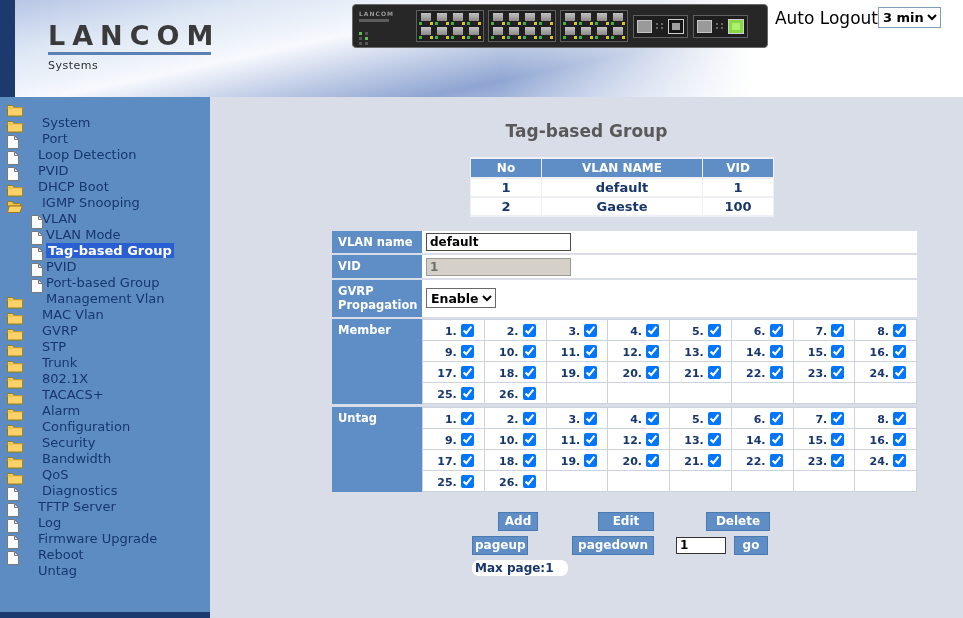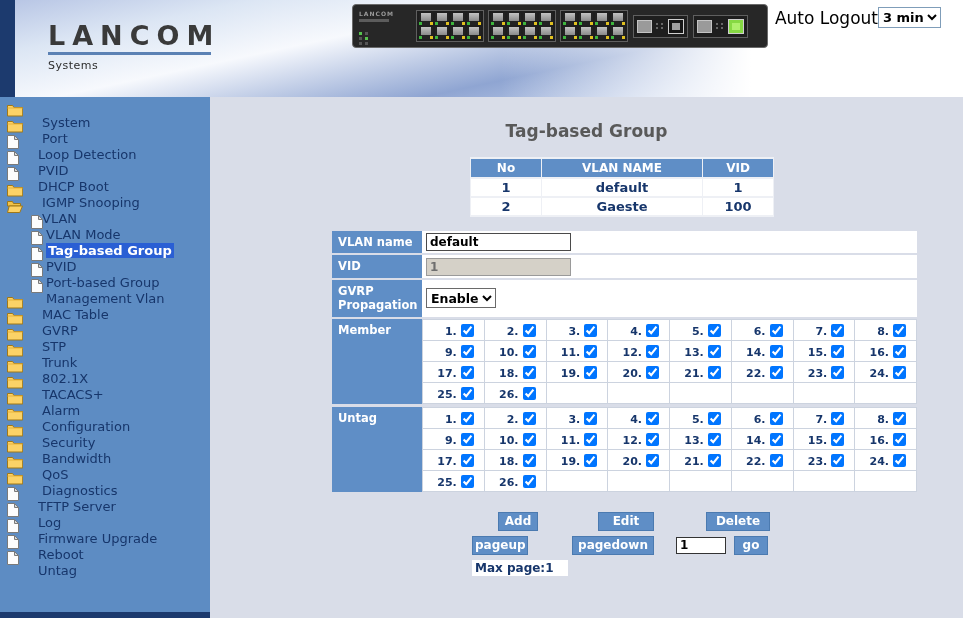--- a/index.html
+++ b/index.html
@@ -98,21 +98,21 @@
   .actions .b-add { margin-left:166px; width:40px; }
   .actions .b-edit { margin-left:60px; width:56px; }
   .actions .b-del { margin-left:52px; width:64px; }
   .paging { margin-top:5px; display:flex; align-items:center; }
   .paging .b-up { margin-left:140px; width:56px; }
   .paging .b-down { margin-left:44px; width:82px; }
   .paging .pginput { margin-left:22px; width:50px; height:17px; border:1px solid #333; font-family:inherit;
     font-size:12px; font-weight:bold; padding:0 3px; }
   .paging .b-go { margin-left:8px; width:34px; }
   .maxpage { margin:5px 16px 0 140px; width:96px; background:#fff; font-size:12px; font-weight:bold;
-    color:var(--c-navy-text,#17366b); padding:1px 3px; height:16px; }
+    color:var(--c-navy-text,#17366b); padding:1px 3px; height:16px;border-radius:7px; }
 </style>
 </head>
 <body>
 
 <div class="page">
 
   <header>
     <div class="corner-strip"></div>
 
     <div class="logo">
@@ -280,21 +280,21 @@
               <path d="M.5 .5h7l4 4v9H.5z" fill="#fdfdfd" stroke="#7a7a7a"></path>
               <path d="M7.5 .5v4h4z" fill="#d8d8d8" stroke="#7a7a7a"></path>
             </svg>
             <span class="lbl">Management Vlan</span>
           </div>
           <div class="side-item">
             <svg width="16" height="13" viewBox="0 0 16 13">
               <path d="M0.5 1.5h5.2l1.2 2h8.8v8.5H.5z" fill="#fbd267" stroke="#a07818"></path>
               <path d="M0.5 4h15" stroke="#e8b33c"></path>
             </svg>
-            <span class="lbl">MAC Table</span>
+            <span class="lbl">MAC Vlan</span>
           </div>
           <div class="side-item">
             <svg width="16" height="13" viewBox="0 0 16 13">
               <path d="M0.5 1.5h5.2l1.2 2h8.8v8.5H.5z" fill="#fbd267" stroke="#a07818"></path>
               <path d="M0.5 4h15" stroke="#e8b33c"></path>
             </svg>
             <span class="lbl">GVRP</span>
           </div>
           <div class="side-item">
             <svg width="16" height="13" viewBox="0 0 16 13">

